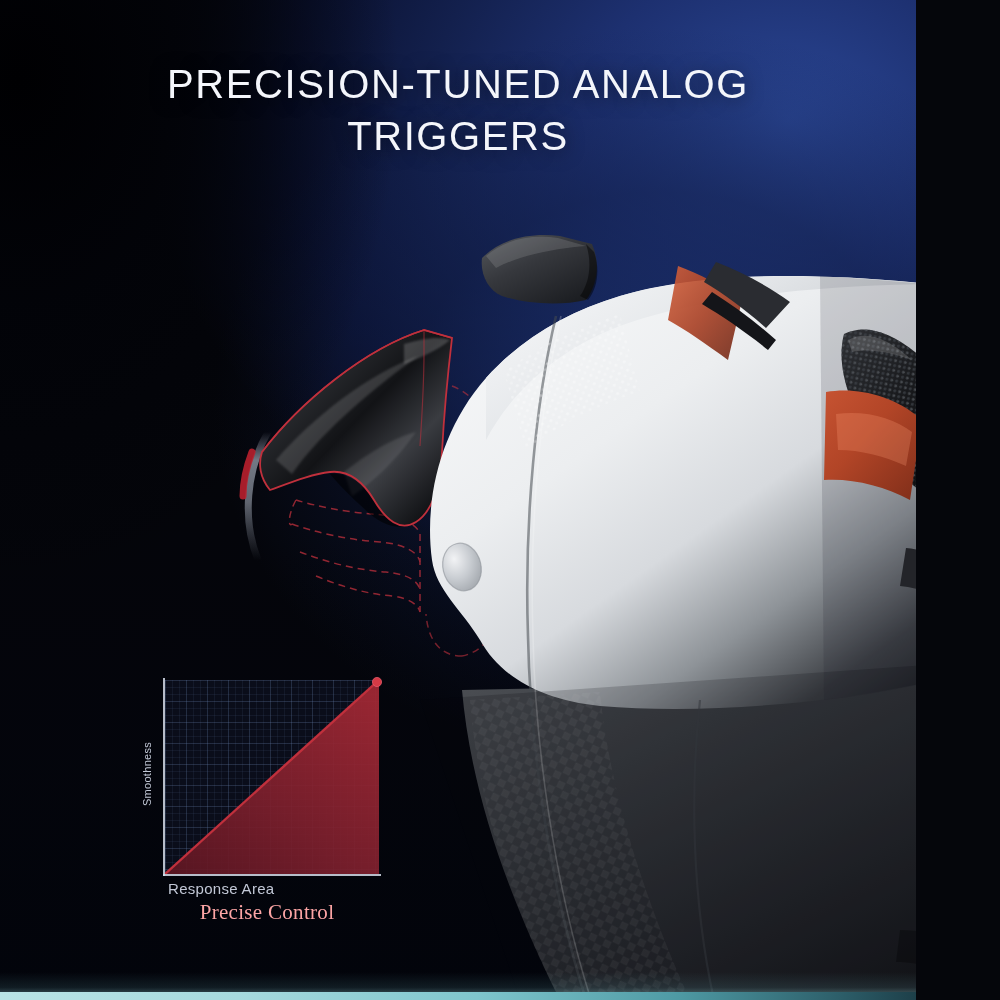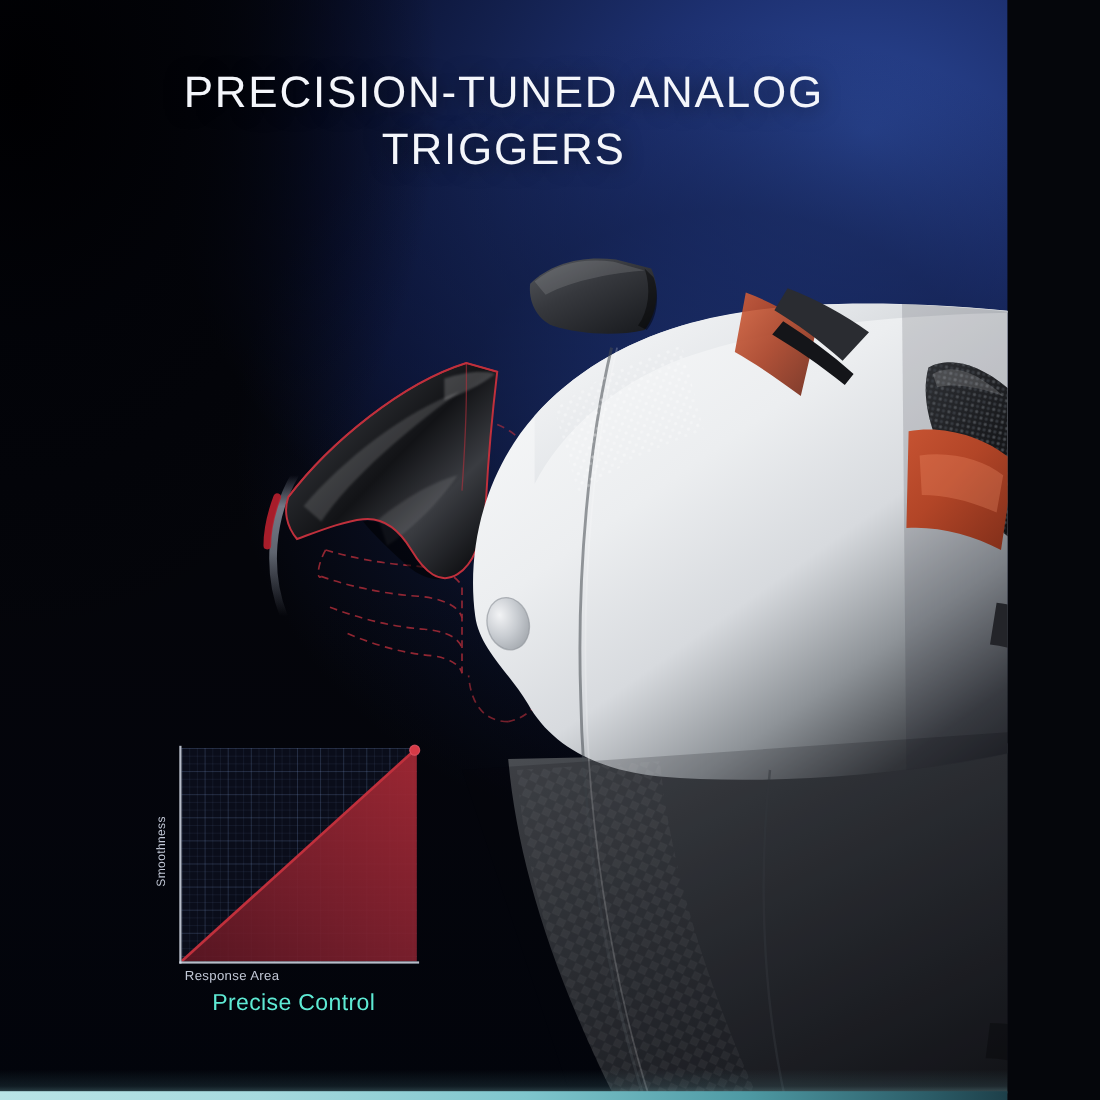--- a/index.html
+++ b/index.html
@@ -62,22 +62,22 @@
     background-size:7px 7px, 7px 7px, 21px 21px, 21px 21px;
   }
   .plot-fill{position:absolute;inset:0;}
   .axis-y{position:absolute;left:31px;top:10px;width:2px;height:198px;background:rgba(215,222,235,.85);}
   .axis-x{position:absolute;left:31px;top:206px;width:218px;height:2px;background:rgba(215,222,235,.85);}
   .ylabel{
     position:absolute;left:-40px;top:100px;width:110px;
     transform:rotate(-90deg);transform-origin:center center;
     text-align:center;color:#c2c8d6;font-size:11px;letter-spacing:.3px;
   }
-  .xlabel{position:absolute;left:36px;top:212px;color:#c2c8d6;font-size:12px;letter-spacing:.3px;}
-  .caption{position:absolute;left:0;right:0;top:232px;text-align:center;color:#5eead4;font-size:21px;letter-spacing:.3px;}
+  .xlabel{position:absolute;left:36px;top:212px;color:#c2c8d6;font-size:15px;letter-spacing:.3px;}
+  .caption{position:absolute;left:0;right:0;top:232px;text-align:center;color:#fca5a5;font-size:21px;letter-spacing:.3px;font-family:Liberation Serif, serif;}
 </style>
 </head>
 <body>
 
 <div id="stage">
 
   <div class="bg-base"></div>
   <div class="bg-blue-glow"></div>
   <div class="bg-blue-glow2"></div>
   <div class="bg-dark-left"></div>

